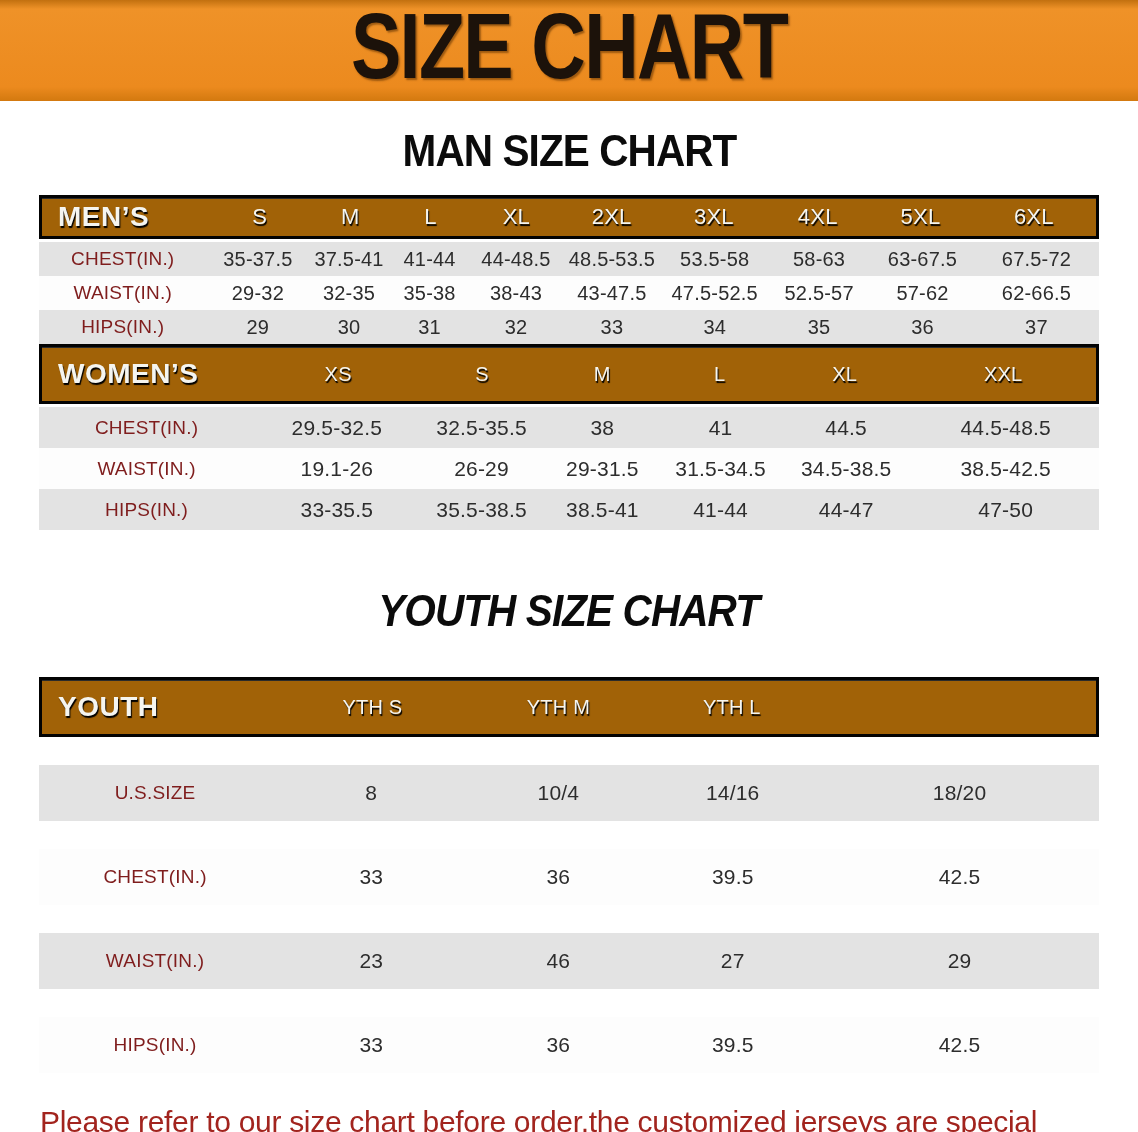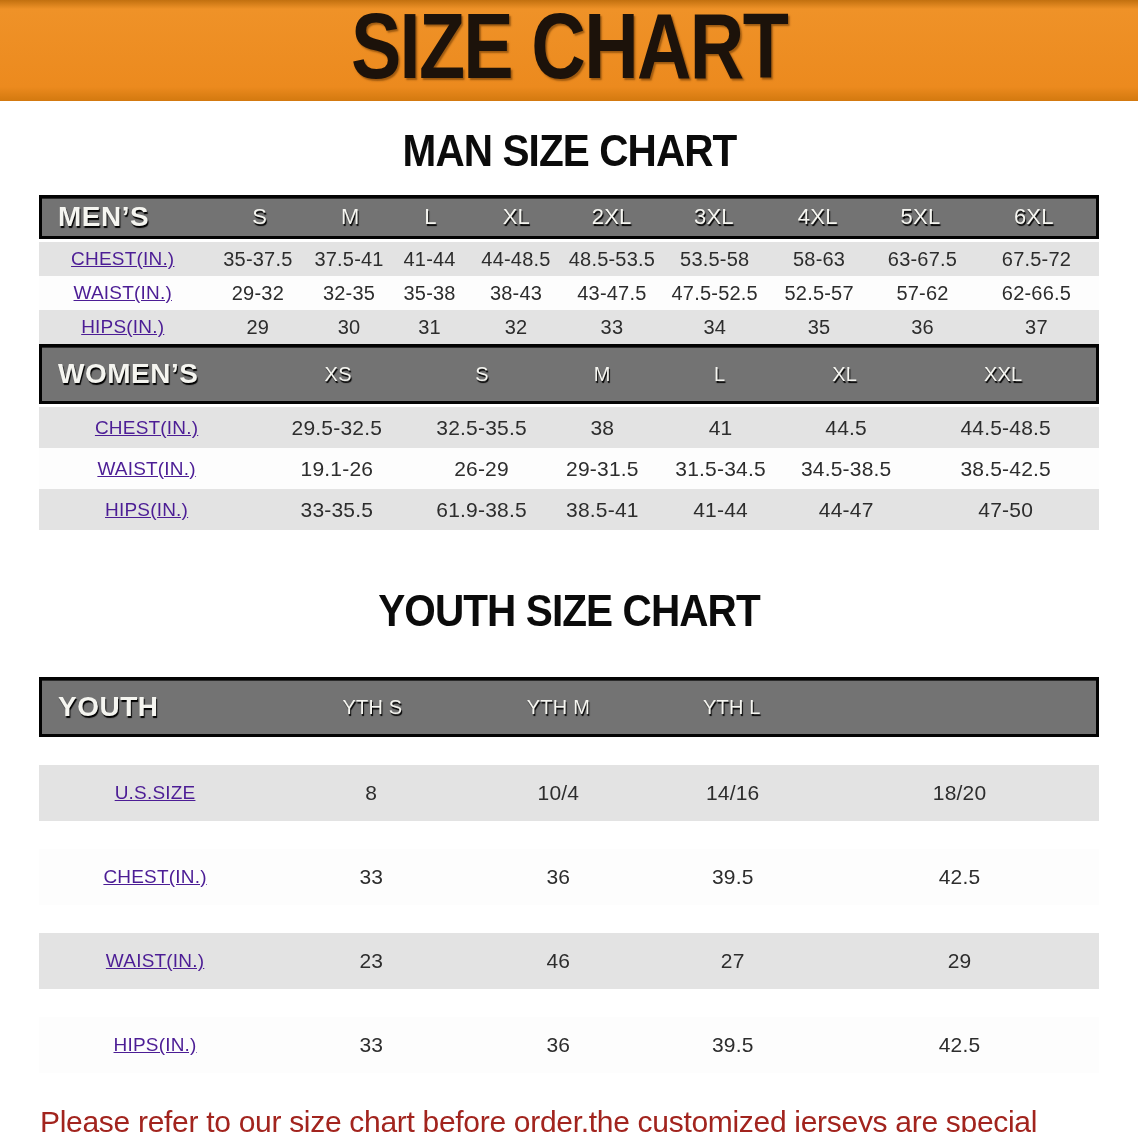--- a/index.html
+++ b/index.html
@@ -13,46 +13,46 @@
   .banner span{font-size:92px;font-weight:bold;color:#1c120a;line-height:1;
     transform:scaleX(0.82);letter-spacing:-2px;
     text-shadow:2px 2px 2px rgba(90,45,0,0.55);}
 
   
   .sec-title{display:flex;justify-content:center;}
   .sec-title span{font-size:45px;font-weight:bold;color:#0b0b0b;line-height:1;
     transform:scaleX(0.9);letter-spacing:-1px;}
   .t-men{margin:27px 0 22px;}
   .t-women{margin:40px 0 26px;}
-  .t-youth{margin:58px 0 44px;}
+  .t-youth{margin:58px 0 44px;font-style:italic;}
 
   
   .tbl{width:1060px;margin:0 auto;}
   .tr{display:grid;align-items:center;}
   .men   .tr{grid-template-columns:15.8% 9.7% 7.5% 7.7% 8.6% 9.5% 9.9% 9.8% 9.7% auto;}
   .women .tr{grid-template-columns:20.3% 15.6% 11.7% 11.1% 11.2% 12.5% auto;}
   .youth .tr{grid-template-columns:21.9% 18.9% 16.4% 16.5% auto;margin-top:28px;}
 
-  .th{background:#737373;border:3px solid #030303;margin-bottom:3px;
+  .th{background:#a16207;border:3px solid #030303;margin-bottom:3px;
       box-shadow:0 1px 0 #2a2a2a inset;}
   .men .th{height:38px;}
   .women .th,.youth .th{height:54px;}
   .th .cell{color:#f5f5f0;font-size:20px;text-shadow:1px 2px 1px #000;}
   .men .th .cell{font-size:22px;}
   .th .cell.first{font-weight:bold;text-align:left;padding-left:16px;
       font-size:28px;letter-spacing:0.5px;}
 
   .men .body{height:34px;}
   .women .body{height:41px;}
   .youth .body{height:56px;}
   .stripe{background:#e3e3e3;}
   .plain{background:#fdfdfd;}
   .cell{text-align:center;font-size:20px;color:#2d2d2d;letter-spacing:0.2px;}
   .women .body .cell,.youth .body .cell{font-size:21px;}
-  .body .cell.first{font-size:19px;color:#4c1d95;text-decoration:underline;}
+  .body .cell.first{font-size:19px;color:#7f1d1d;}
 
   
   .footer{margin:24px 42px 0 40px;color:#a2241e;font-size:30px;
     line-height:49px;letter-spacing:-0.3px;}
 </style>
 </head>
 <body>
 
 <div class="page">
 
@@ -138,21 +138,21 @@
       <div class="cell">19.1-26</div>
       <div class="cell">26-29</div>
       <div class="cell">29-31.5</div>
       <div class="cell">31.5-34.5</div>
       <div class="cell">34.5-38.5</div>
       <div class="cell">38.5-42.5</div>
     </div>
     <div class="tr body stripe">
       <div class="cell first">HIPS(IN.)</div>
       <div class="cell">33-35.5</div>
-      <div class="cell">61.9-38.5</div>
+      <div class="cell">35.5-38.5</div>
       <div class="cell">38.5-41</div>
       <div class="cell">41-44</div>
       <div class="cell">44-47</div>
       <div class="cell">47-50</div>
     </div>
   </div>
 
   <div class="sec-title t-youth">
     <span>YOUTH SIZE CHART</span>
   </div>

